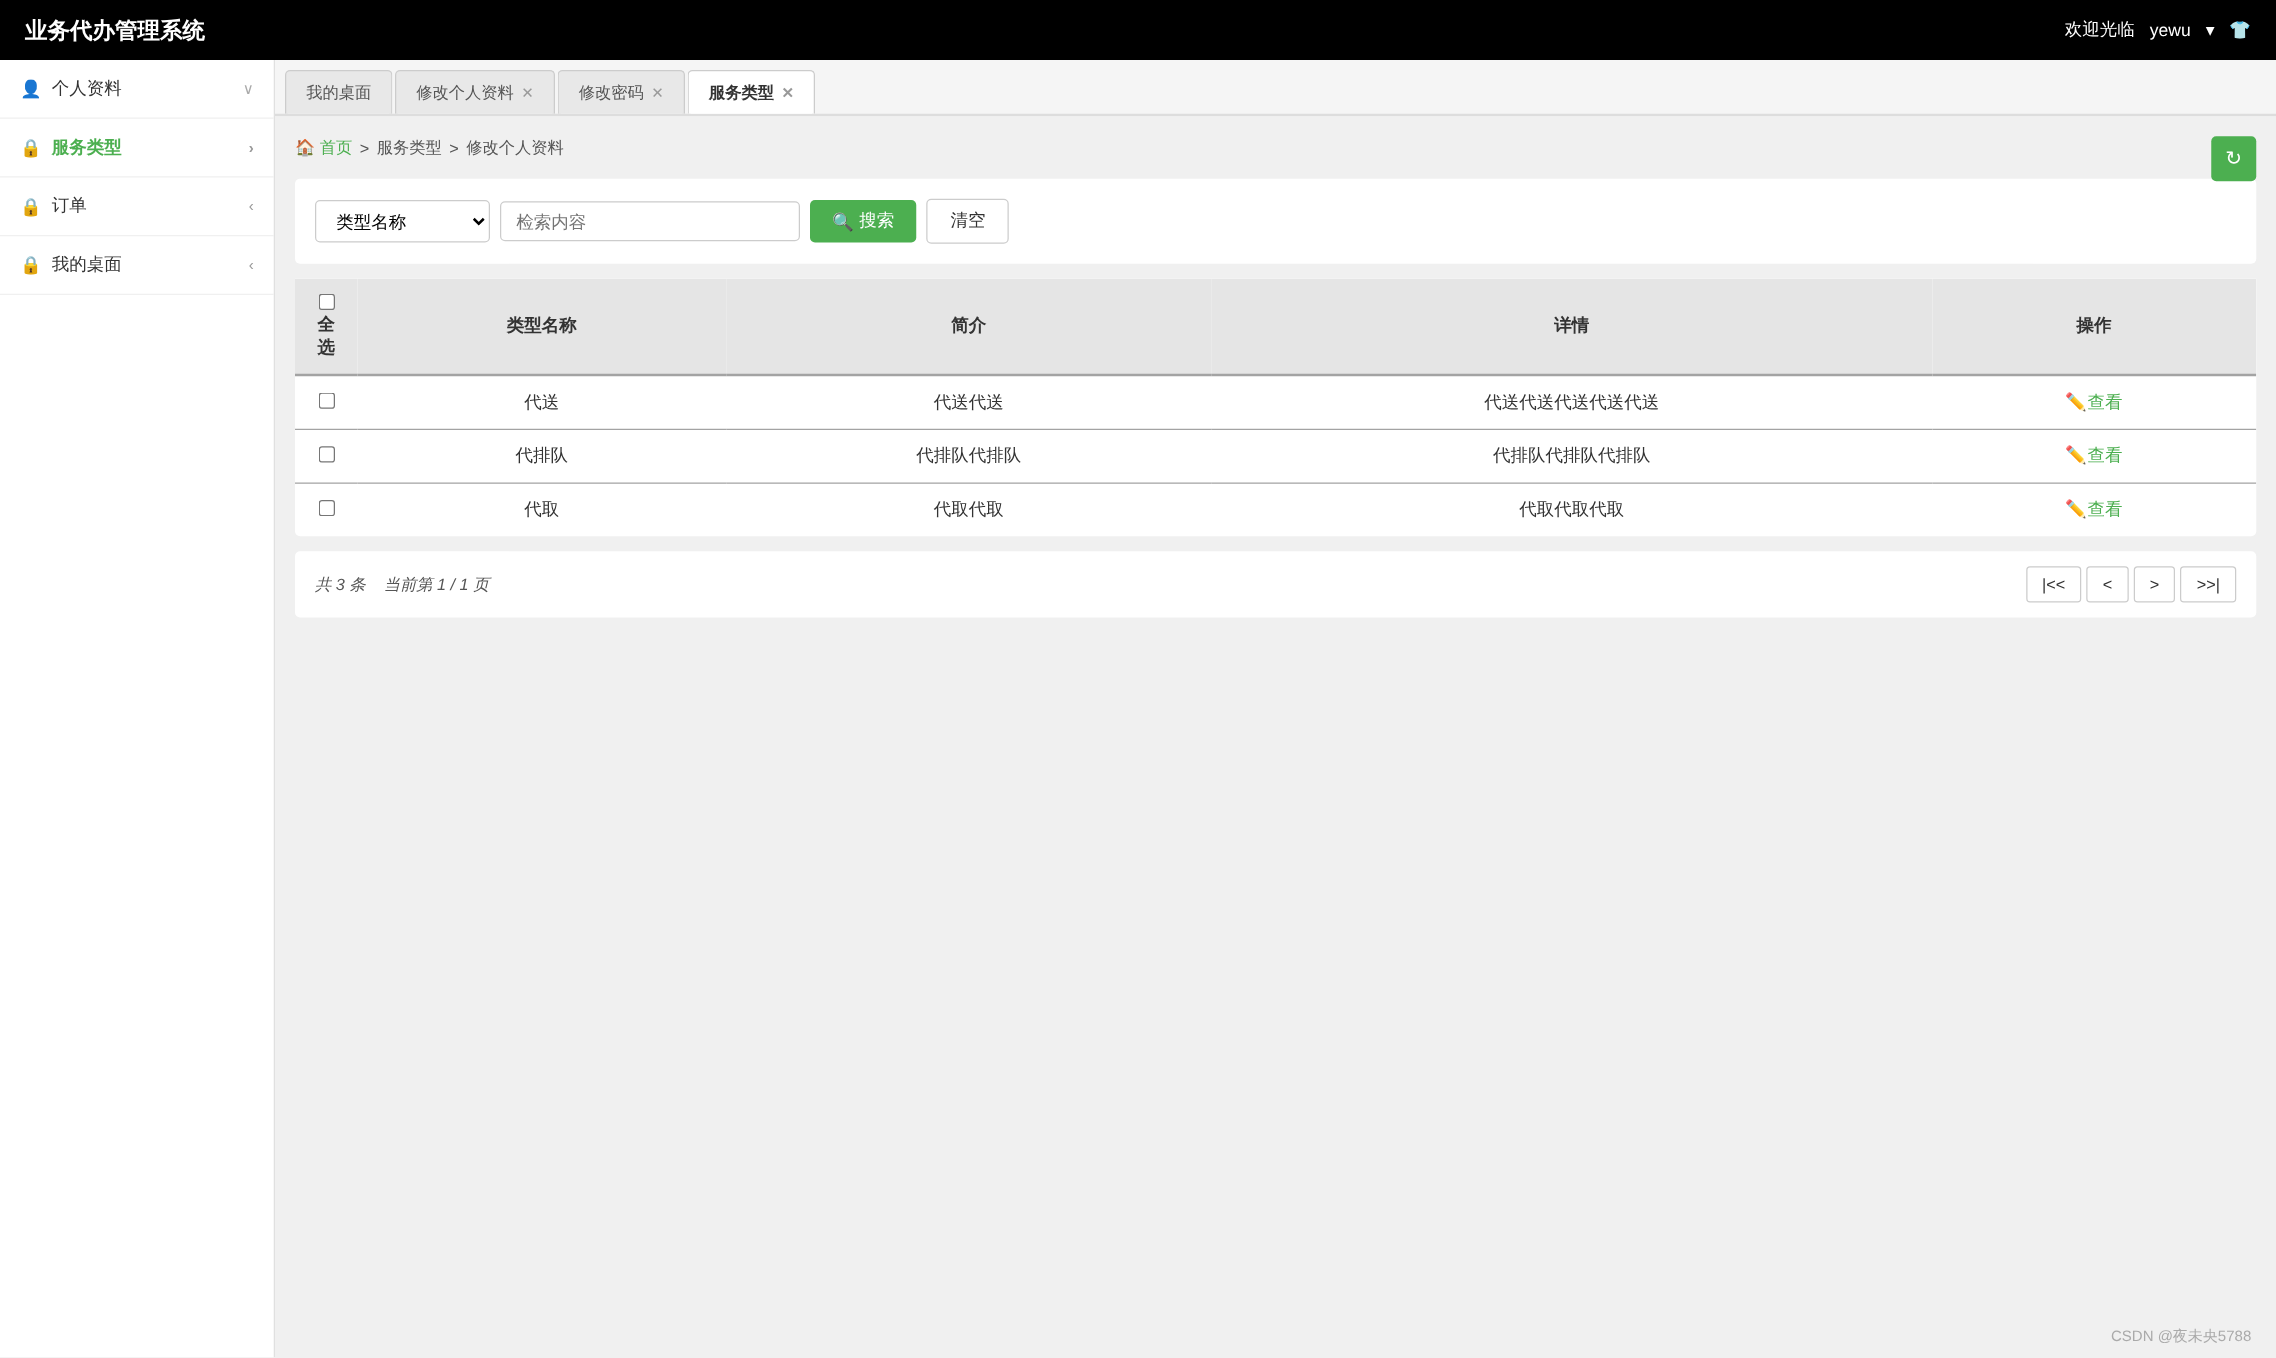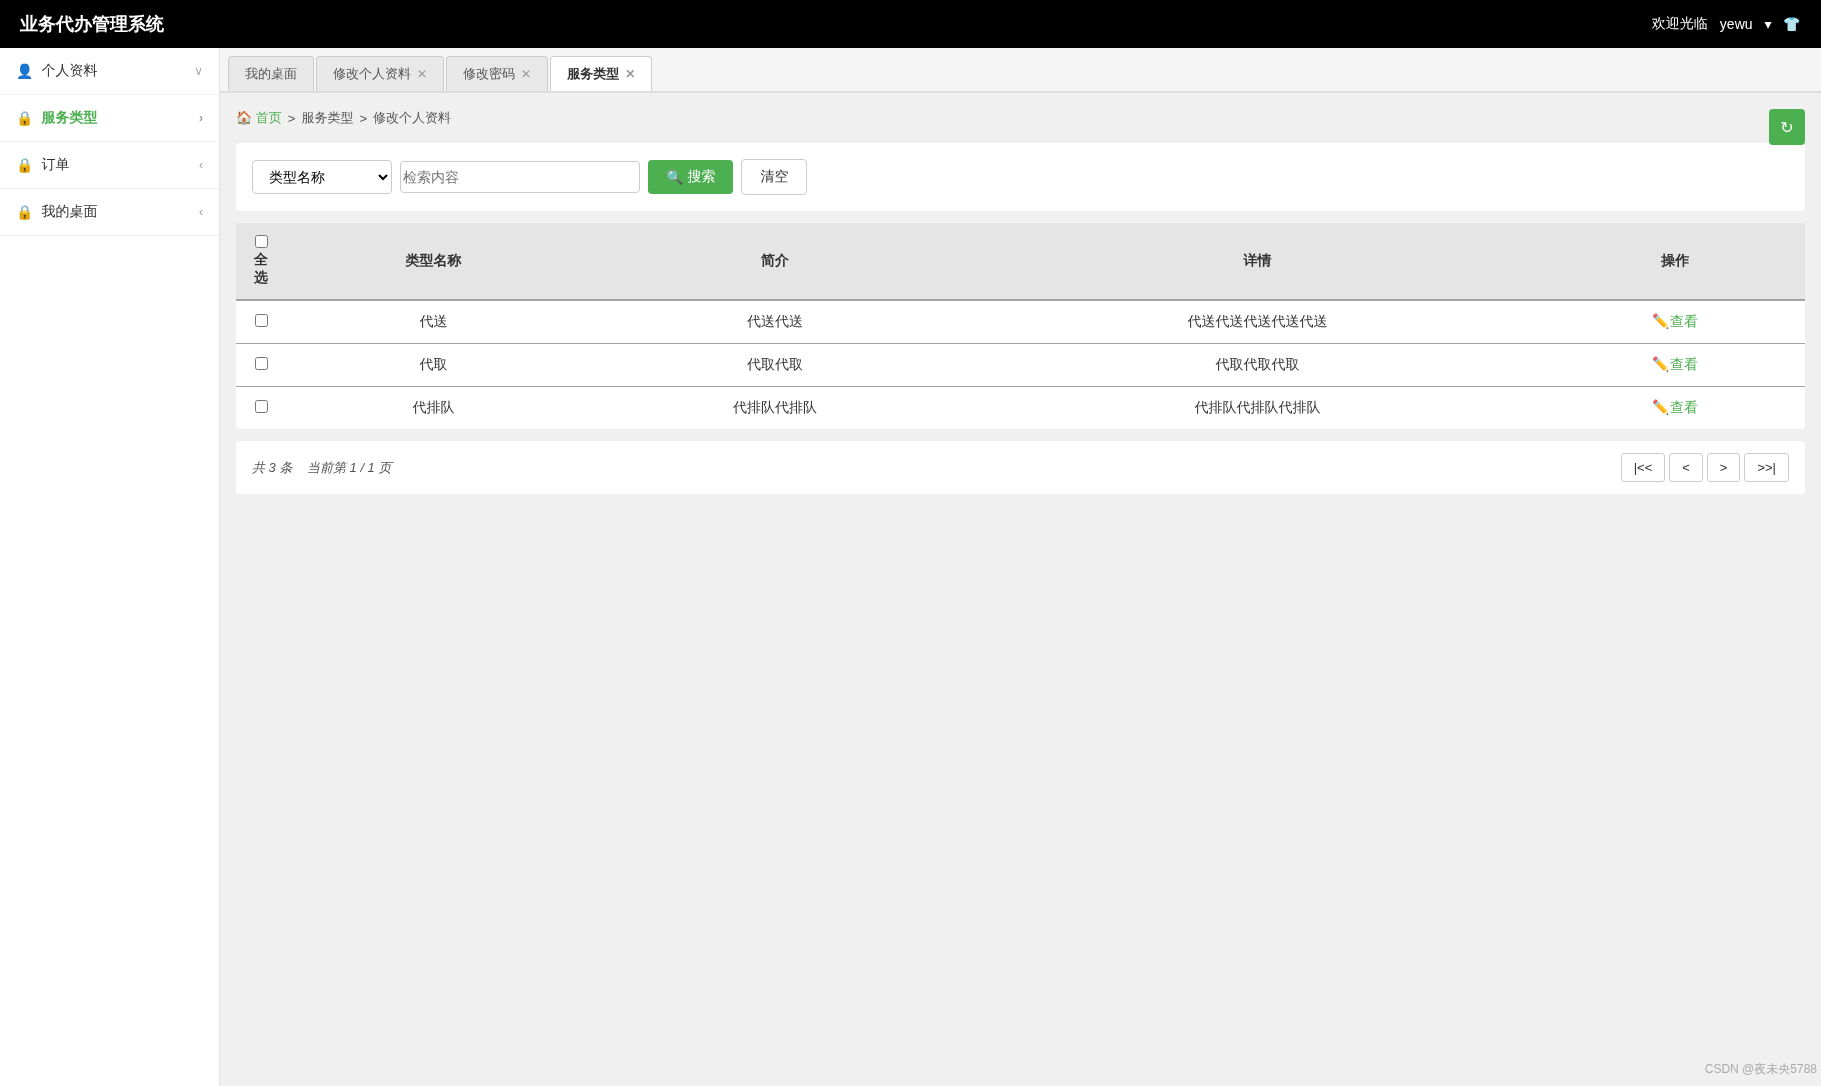--- a/index.html
+++ b/index.html
@@ -127,21 +127,21 @@
     .search-select {
       padding: 7px 12px;
       border: 1px solid #ccc;
       border-radius: 4px;
       font-size: 14px;
       background: #fff;
       width: 140px;
       cursor: pointer;
     }
     .search-input {
-      padding: 7px 2px;
+      padding: 7px 12px;
       border: 1px solid #ccc;
       border-radius: 4px;
       font-size: 14px;
       width: 240px;
       color: #999;
     }
     .btn-search {
       background: #4caf50;
       color: #fff;
       border: none;
@@ -238,21 +238,21 @@
       color: #333;
     }
 
     
     .collapse-arrow { color: #aaa; font-size: 12px; }
 
     
     .footer-note {
       position: fixed;
       bottom: 8px;
-      right: 4px;
+      right: 20px;
       font-size: 12px;
       color: #aaa;
     }
   </style>
 </head>
 <body>
 
 <div class="header">
   <span class="header-title">业务代办管理系统</span>
   <div class="header-right">
@@ -366,34 +366,34 @@
       <td>代送代送</td>
       <td>代送代送代送代送代送</td>
       <td>
         <a class="action-link">✏️查看</a>
       </td>
     </tr>
               <tr>
       <td class="checkbox-cell">
         <input type="checkbox" style="">
       </td>
-      <td>代取</td>
-      <td>代取代取</td>
-      <td>代取代取代取</td>
+      <td>代排队</td>
+      <td>代排队代排队</td>
+      <td>代排队代排队代排队</td>
       <td>
         <a class="action-link">✏️查看</a>
       </td>
     </tr>
               <tr>
       <td class="checkbox-cell">
         <input type="checkbox" style="">
       </td>
-      <td>代排队</td>
-      <td>代排队代排队</td>
-      <td>代排队代排队代排队</td>
+      <td>代取</td>
+      <td>代取代取</td>
+      <td>代取代取代取</td>
       <td>
         <a class="action-link">✏️查看</a>
       </td>
     </tr>
             </tbody>
         </table>
       </div>
 
       <div class="pagination-area">
         <div class="pagination-info">

